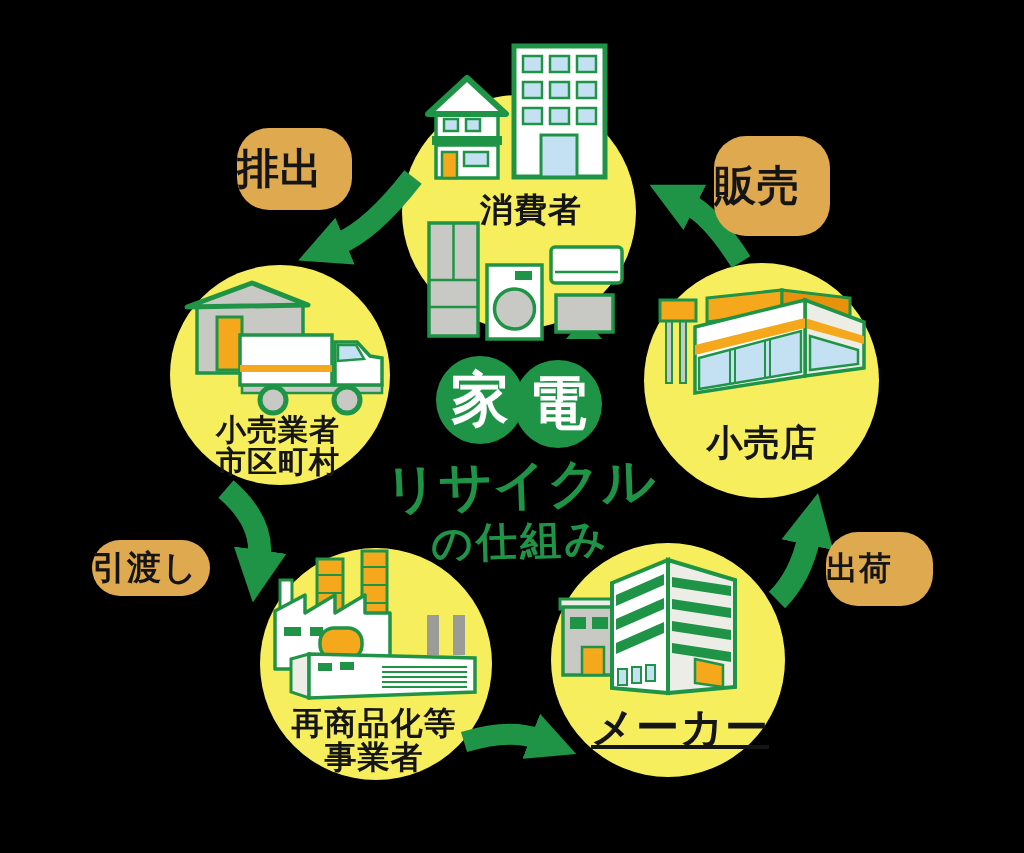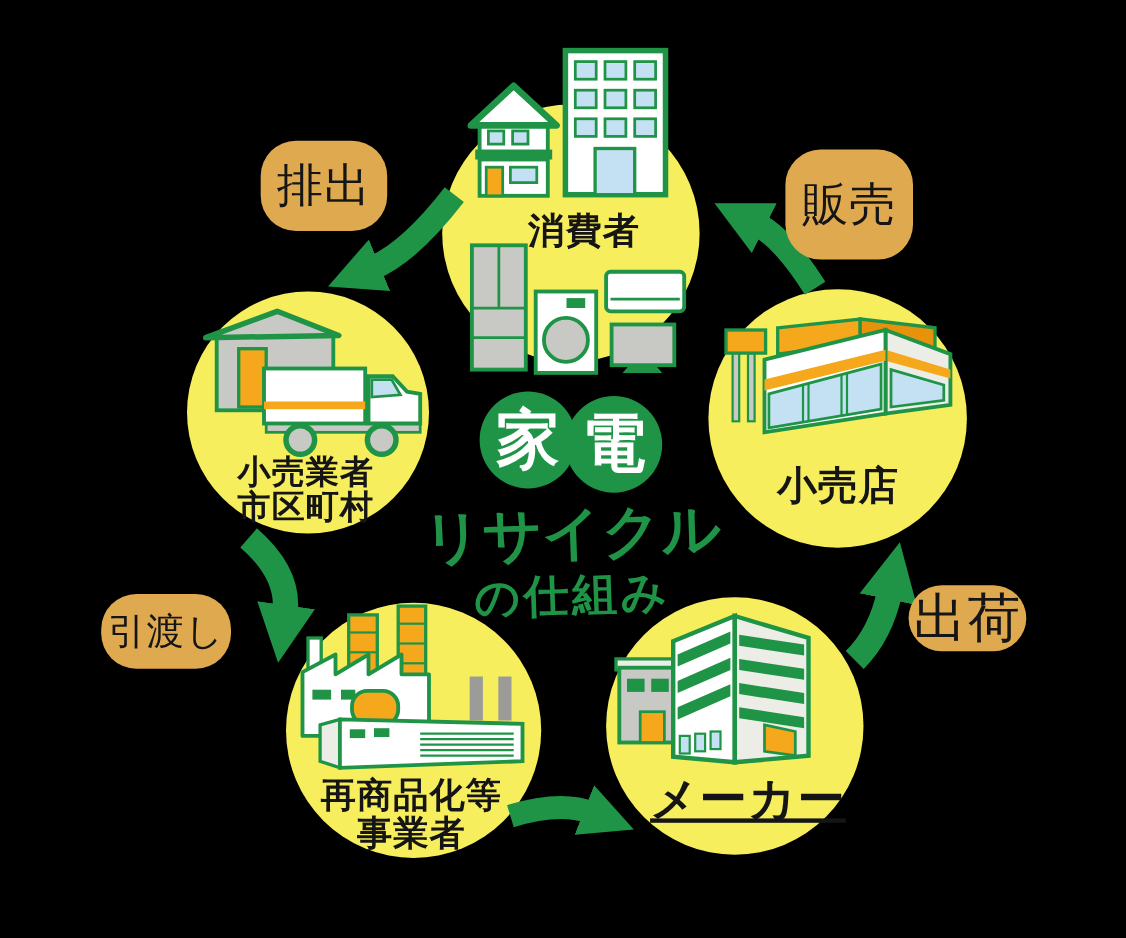--- a/index.html
+++ b/index.html
@@ -25,22 +25,22 @@
     position:absolute;border-radius:50%;
     background:var(--node-yellow);
   }
   .node-label{
     position:absolute;width:200px;text-align:center;
     color:var(--text-black);font-weight:800;line-height:1.08;
     letter-spacing:1px;white-space:nowrap;
   }
   .pill{
     position:absolute;border-radius:32px;background:var(--pill-tan);
-    display:flex;align-items:center;justify-content:center;
-    color:var(--text-black);font-weight:400;letter-spacing:1px;
+    display:flex;align-items:center;
+    color:var(--text-black);font-weight:700;letter-spacing:1px;
   }
   .badge{
     position:absolute;border-radius:50%;background:var(--green);
     display:flex;align-items:center;justify-content:center;
     color:var(--badge-text-white);font-weight:900;
   }
   .title-line{
     position:absolute;text-align:center;color:var(--green);
     font-weight:900;white-space:nowrap;
   }
@@ -217,24 +217,24 @@
   <div class="node-label" style="left:274px;top:706px;font-size:32px;">再商品化等</div>
   <div class="node-label" style="left:274px;top:740px;font-size:32px;">事業者</div>
   <div class="node-label" style="left:580px;top:704px;font-size:43px;text-decoration:underline;">メーカー</div>
 
   <div class="pill" style="left:237px;top:128px;width:115px;height:82px;font-size:42px;">
     <span>排出</span>
   </div>
   <div class="pill" style="left:714px;top:136px;width:116px;height:100px;font-size:42px;">
     <span>販売</span>
   </div>
-  <div class="pill" style="left:92px;top:540px;width:118px;height:68px;font-size:34px;">
+  <div class="pill" style="left:92px;top:540px;width:118px;height:56px;font-size:34px;">
     <span>引渡し</span>
   </div>
-  <div class="pill" style="left:826px;top:532px;width:107px;height:60px;font-size:48px;">
+  <div class="pill" style="left:826px;top:532px;width:107px;height:74px;font-size:32px;">
     <span>出荷</span>
   </div>
 
   <div class="badge" style="left:436px;top:356px;width:88px;height:88px;font-size:58px;">
     <span>家</span>
   </div>
   <div class="badge" style="left:514px;top:360px;width:88px;height:88px;font-size:58px;">
     <span>電</span>
   </div>
   <div class="title-line" style="left:375px;top:450px;width:290px;font-size:53px;transform:rotate(-2deg);">リサイクル</div>

